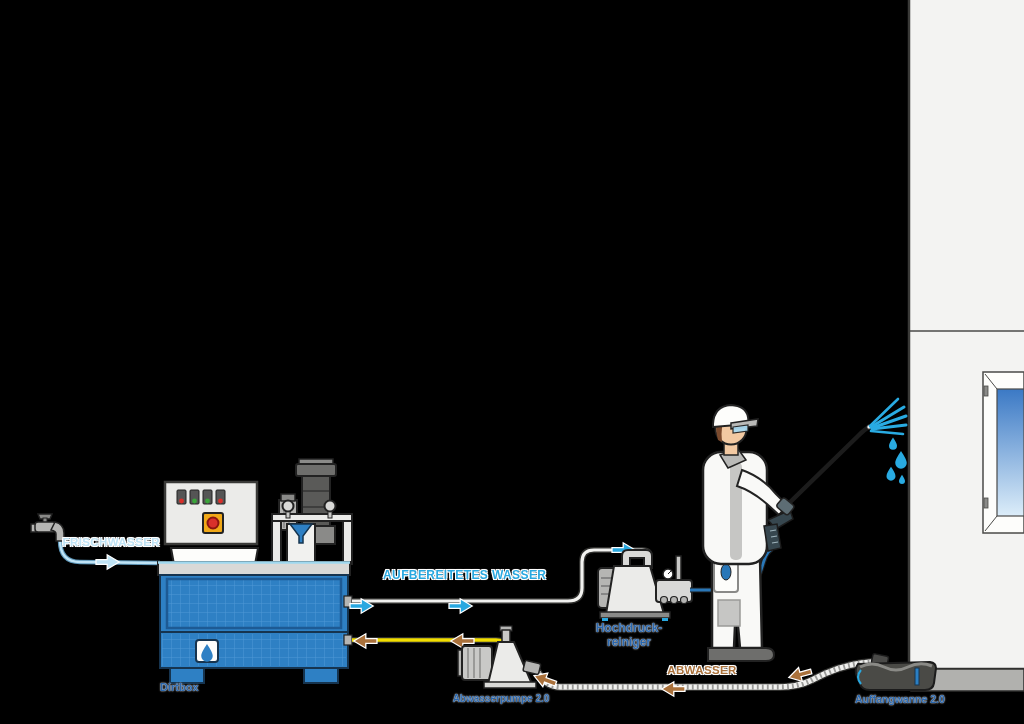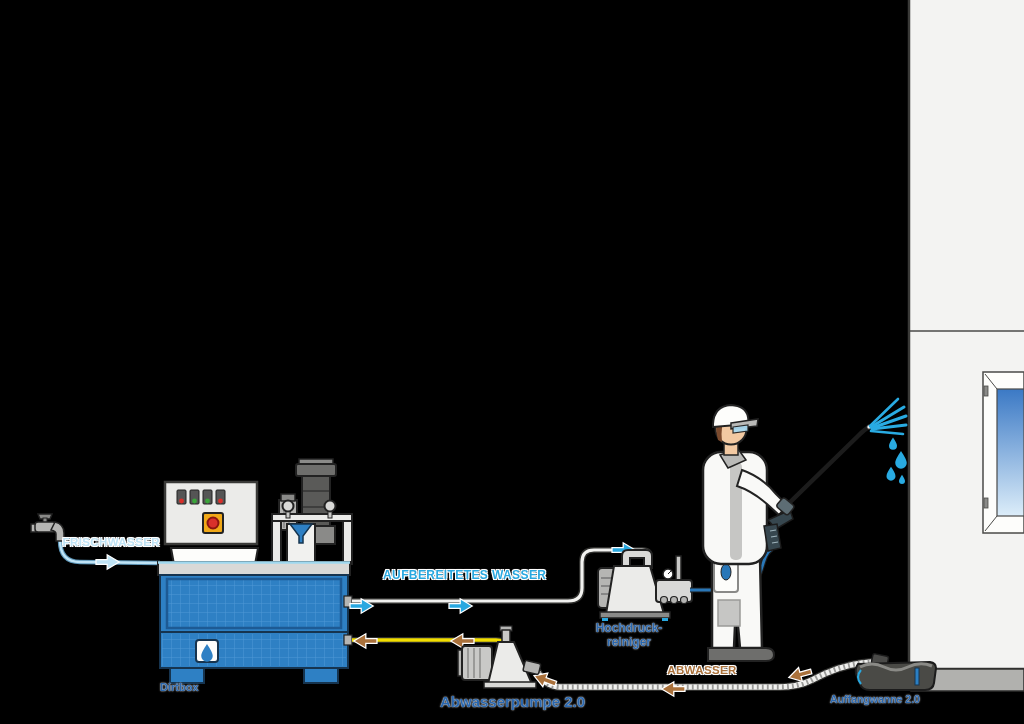--- a/index.html
+++ b/index.html
@@ -9,22 +9,22 @@
   }
   #artwork{position:absolute;left:0;top:0;}
   .lbl{position:absolute;font-weight:700;white-space:nowrap;pointer-events:none;}
   .halo{text-shadow:-1px -1px 0 #fff,1px -1px 0 #fff,-1px 1px 0 #fff,1px 1px 0 #fff,0 0 2px #fff;}
   .softhalo{text-shadow:0 0 2px rgba(255,255,255,.85),0 0 1px rgba(255,255,255,.85);}
   .lbl-fresh{left:60px;top:536px;width:100px;text-align:right;font-size:11.5px;letter-spacing:.4px;color:#bfe3f5;}
   .lbl-treated{left:383px;top:568px;width:148px;text-align:center;font-size:12px;letter-spacing:.4px;color:#29a8e0;}
   .lbl-waste{left:664px;top:664px;width:76px;text-align:center;font-size:11.5px;letter-spacing:.4px;color:#aa713b;}
   .lbl-dirtbox{left:160px;top:681px;width:190px;text-align:left;font-size:11px;color:#2a67ae;}
   .lbl-hd{left:579px;top:621px;width:100px;text-align:center;font-size:12px;line-height:1.2;color:#2a67ae;}
-  .lbl-pump{left:440px;top:693px;width:122px;text-align:center;font-size:15px;color:#2a67ae;}
-  .lbl-tray{left:814px;top:693px;width:122px;text-align:center;font-size:10.5px;color:#2a67ae;}
+  .lbl-pump{left:440px;top:693px;width:122px;text-align:center;font-size:10px;color:#2a67ae;}
+  .lbl-tray{left:855px;top:693px;width:122px;font-size:10.5px;color:#2a67ae;}
 </style>
 </head>
 <body>
 
 <div id="stage">
 
   <svg id="artwork" width="1024" height="724" viewBox="0 0 1024 724">
     <defs>
       <path id="arrowR" d="M0,7 H14 V1 L29,10 L14,19 V13 H0 Z"></path>
       <path id="arrowL" d="M30,7 H16 V1 L1,10 L16,19 V13 H30 Z"></path>

